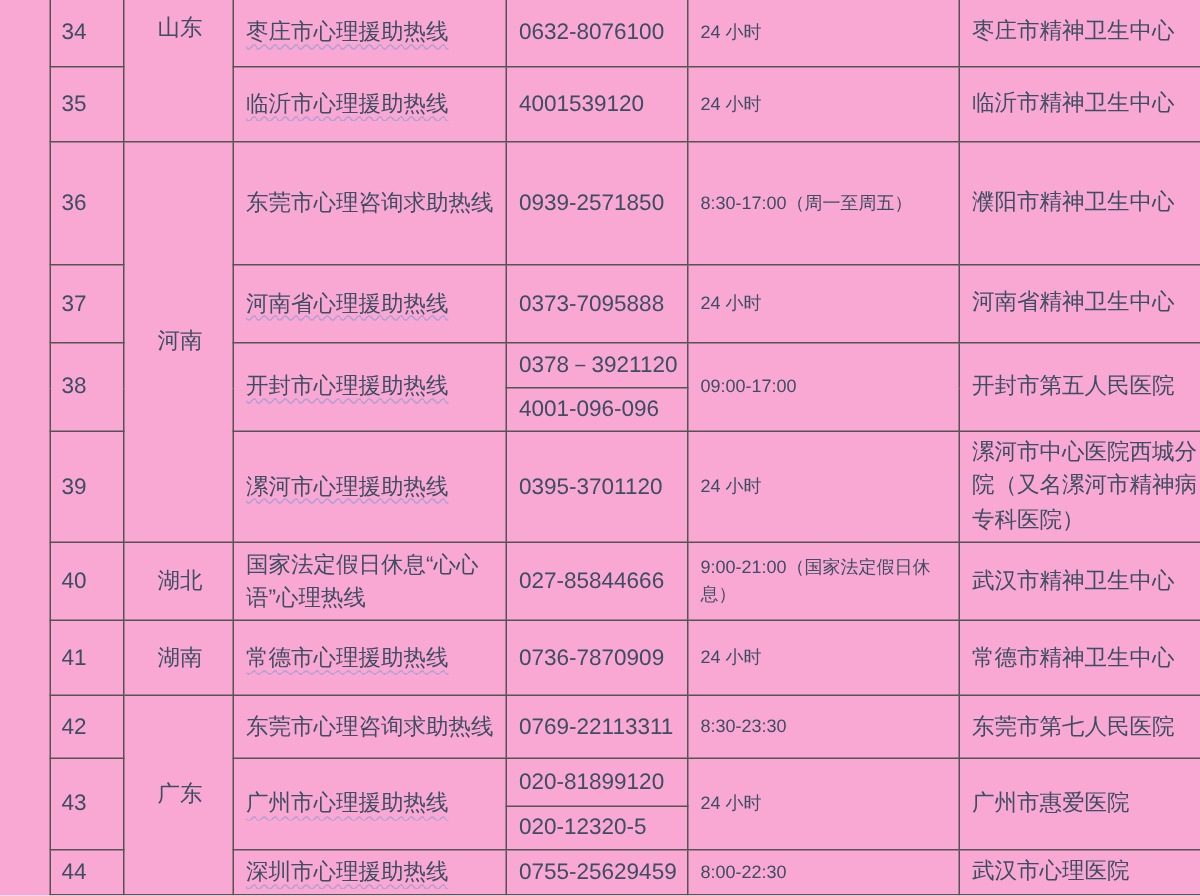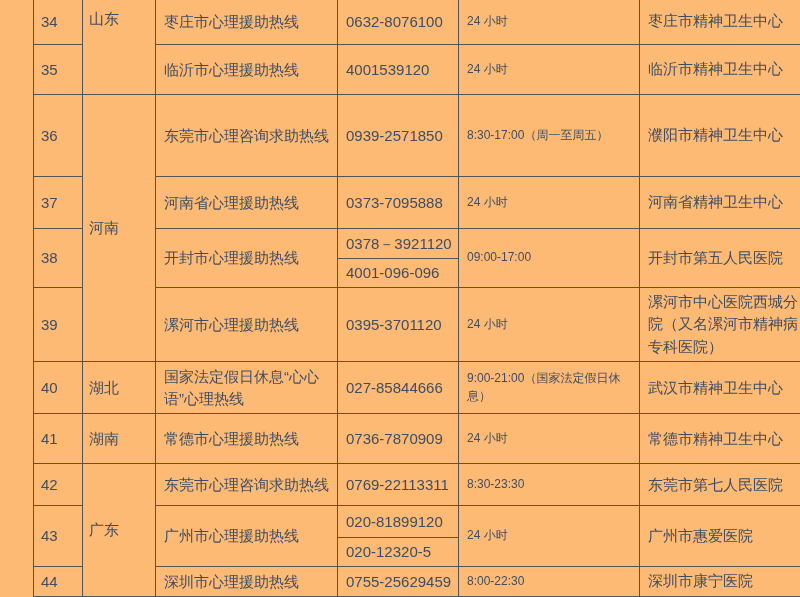--- a/index.html
+++ b/index.html
@@ -5,45 +5,46 @@
   html, body {
     margin: 0;
     padding: 0;
     background: #ffffff;
   }
   .page {
     position: relative;
     width: 800px;
     height: 597px;
     overflow: hidden;
-    background: #fdba74;
+    background: #f9a8d4;
     font-family: "Liberation Sans", "DejaVu Sans", sans-serif;
     color: #3f4d63;
   }
   table.hotline {
     border-collapse: collapse;
     table-layout: fixed;
     width: 767px;
     margin: -2px 0 0 33px;
   }
   td {
     border: 1px solid #545454;
     font-size: 15px;
     line-height: 1.45;
     padding: 3px 3px 3px 8px;
     vertical-align: middle;
     word-break: break-all;
   }
   td.no   { padding-left: 7px; }
-  td.prov { padding-left: 6px; }
+  td.prov { padding-left: 22px; }
   td.v-top { vertical-align: top; padding-top: 9px; }
   td.hours { font-size: 12px; }
   td.nowrap { white-space: nowrap; overflow: hidden; }
   td.org { padding-right: 0; line-height: 1.5; }
   .wavy {
+    text-decoration: underline;
     text-decoration-style: wavy;
     text-decoration-color: rgba(110, 150, 210, 0.5);
     text-decoration-thickness: 1px;
     text-underline-offset: 3px;
     text-align: right;
   }
 </style>
 </head>
 <body>
 
@@ -150,18 +151,18 @@
 
       <tr style="height:28px">
         <td>020-12320-5</td>
       </tr>
 
       <tr style="height:30px">
         <td class="no">44</td>
         <td><span class="wavy">深圳市心理援助热线</span></td>
         <td>0755-25629459</td>
         <td class="hours">8:00-22:30</td>
-        <td class="org">深圳市康宁医院</td>
+        <td class="org">武汉市心理医院</td>
       </tr>
 
     </tbody>
   </table>
 </div>
 
 </body></html>

